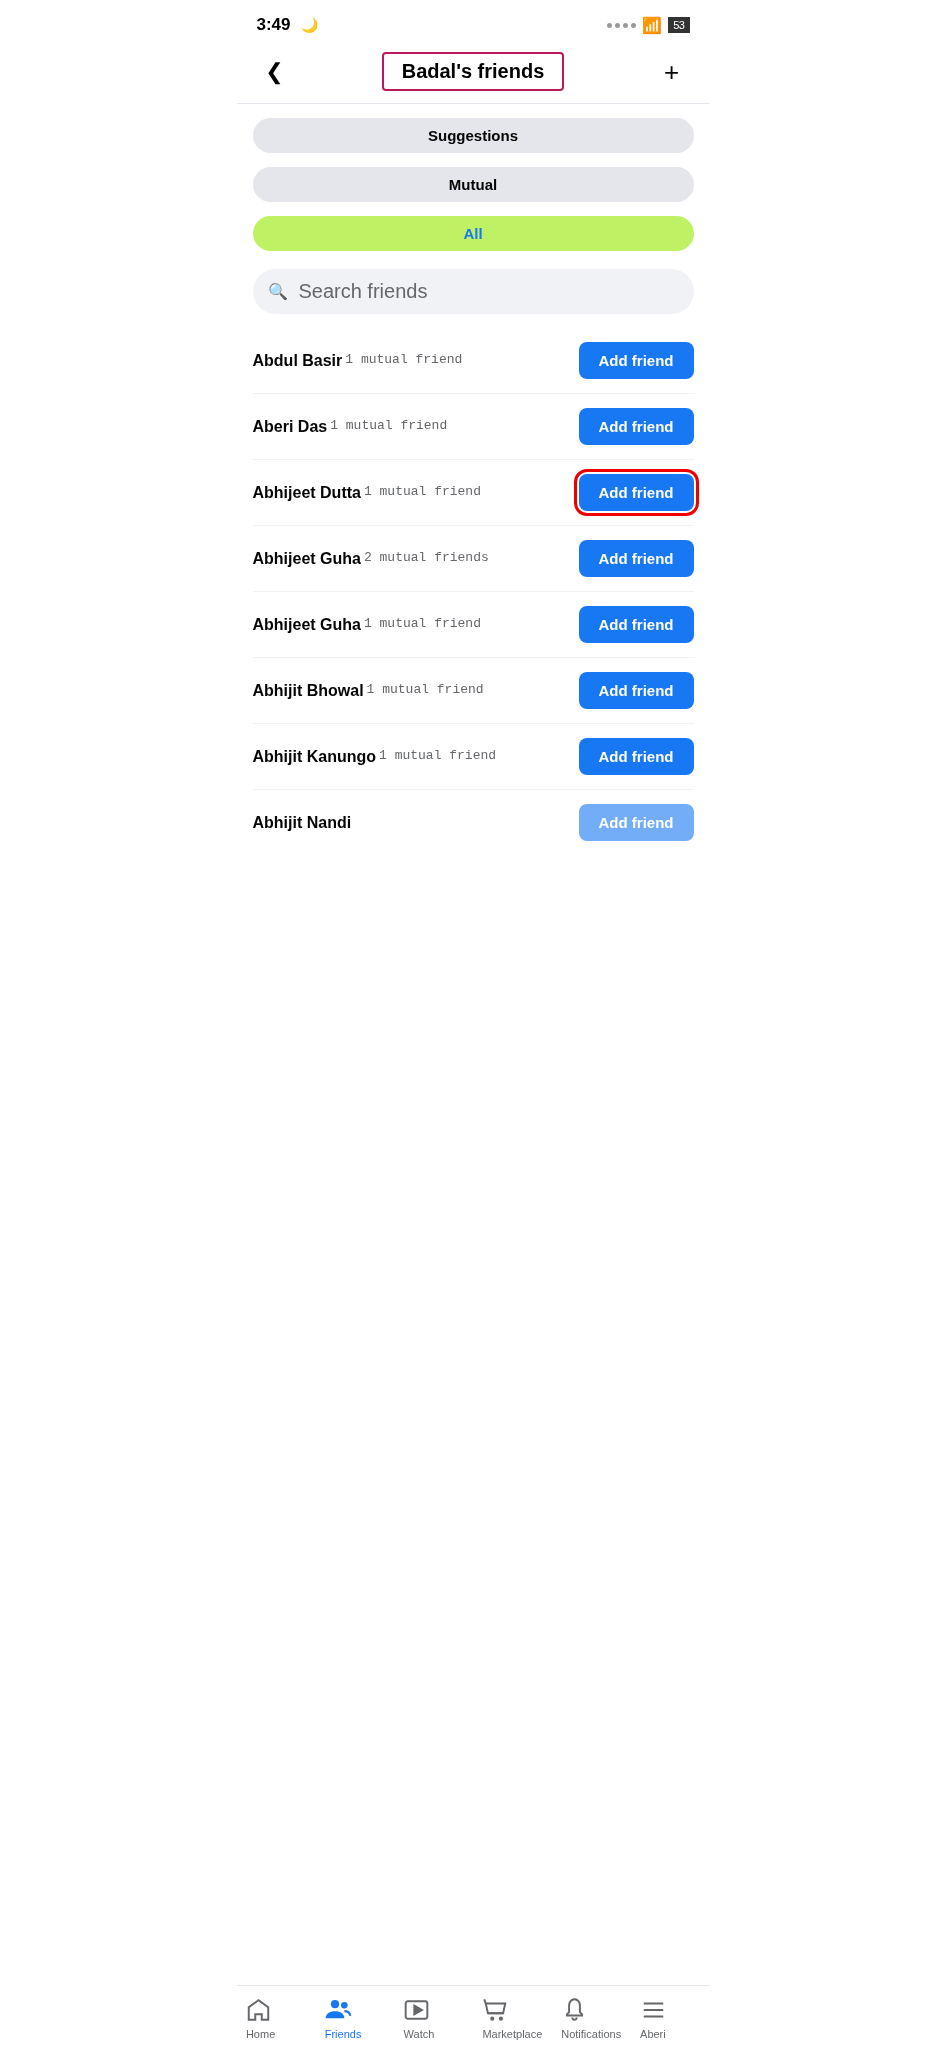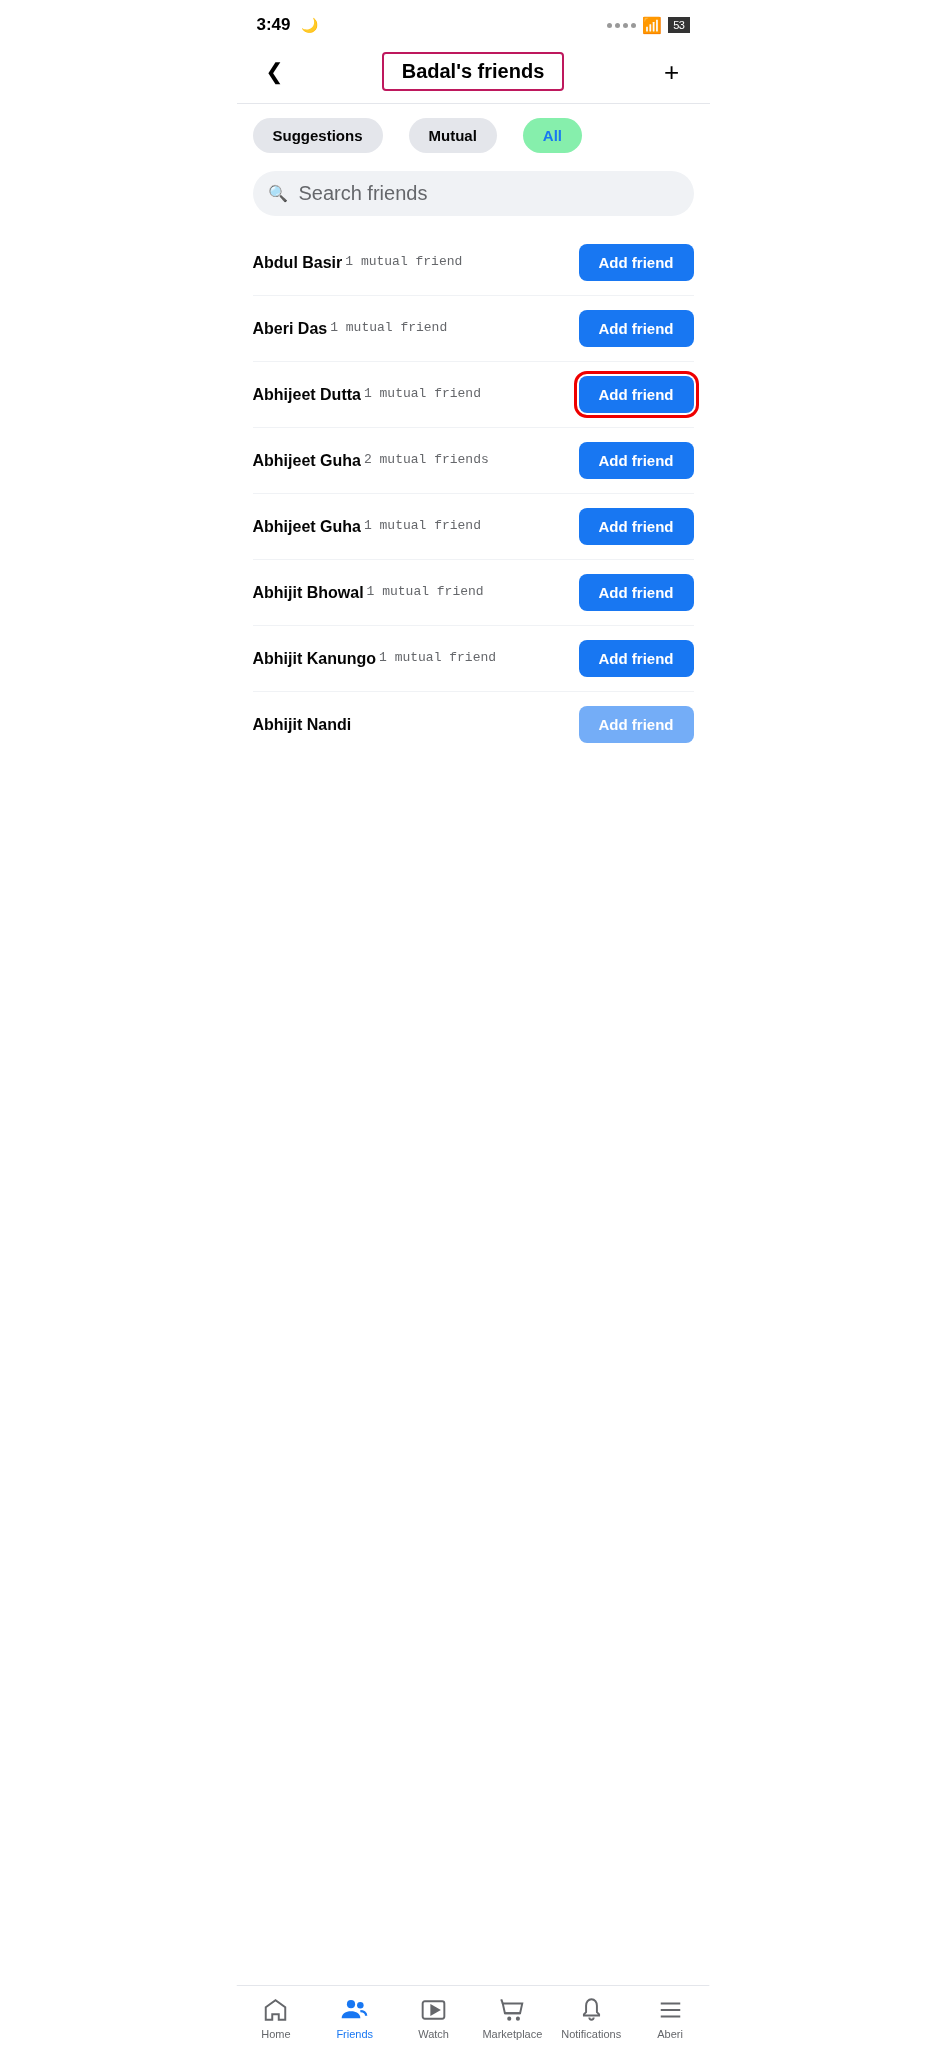--- a/index.html
+++ b/index.html
@@ -109,37 +109,38 @@
     .add-icon {
       font-size: 26px;
       color: #000;
       font-weight: 300;
       line-height: 1;
     }
 
     
     .filter-tabs {
       display: flex;
-      gap: 26px;
+      gap: 14px;
       padding: 14px 16px 10px 16px;
+      flex-direction: column;
     }
 
     .filter-tab {
       padding: 9px 20px;
       border-radius: 20px;
       font-size: 15px;
       font-weight: 600;
       cursor: pointer;
       border: none;
       background: #e4e6eb;
       color: #050505;
     }
 
     .filter-tab.active {
-      background: #86efac;
+      background: #bef264;
       color: #1877f2;
     }
 
     
     .search-container {
       padding: 8px 16px 14px 16px;
     }
 
     .search-bar {
       display: flex;
@@ -245,21 +246,21 @@
       border-top: 1px solid #e4e6eb;
       display: flex;
       justify-content: space-around;
       align-items: flex-start;
       padding: 10px 0 8px 0;
     }
 
     .nav-item {
       display: flex;
       flex-direction: column;
-      align-items: center;
+      align-items: flex-start;
       gap: 4px;
       cursor: pointer;
       min-width: 60px;
     }
 
     .nav-label {
       font-size: 11px;
       color: #65676b;
     }
 

